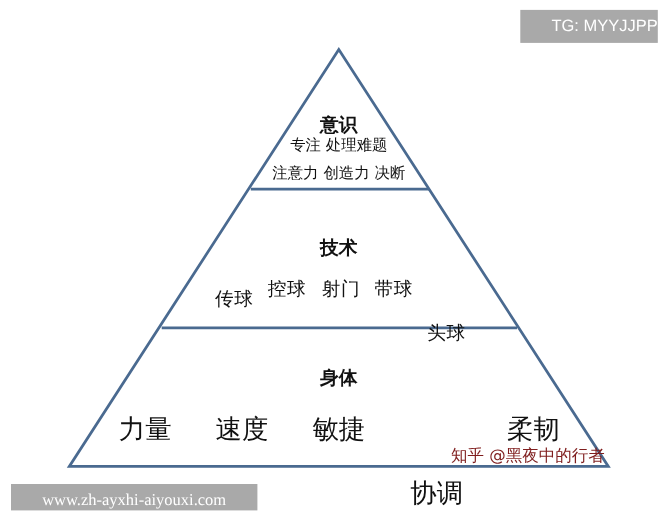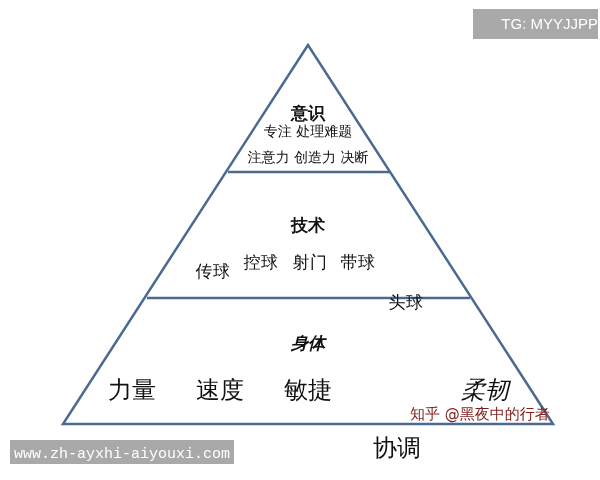--- a/index.html
+++ b/index.html
@@ -13,21 +13,21 @@
     .small { font-size: 14px; }
     .mid { font-size: 17px; letter-spacing: 0.5px; }
     .big { font-size: 24px; }
     .badge-tg {
       position: absolute; left: 473px; top: 9px; width: 125px; height: 30px;
       background: #a9a9a9; color: #fff; font-family: "Liberation Sans", sans-serif;
       font-size: 15px; line-height: 30px; text-align: right;
     }
     .badge-url {
       position: absolute; left: 10px; top: 440px; width: 224px; height: 24px;
-      background: #a9a9a9; color: #fff; font-family: Liberation Mono, monospace;
+      background: #a9a9a9; color: #fff; font-family: Liberation Serif, serif;
       font-size: 15px; line-height: 30px; text-align: center;
     }
     .zhihu {
       position: absolute; left: 410px; top: 405px; font-size: 15px; color: #7f1d1d;
       white-space: nowrap;
     }
   </style>
 </head>
 <body>
 
@@ -41,22 +41,22 @@
 <div class="t small" style="left:308px; top:123px;">专注 处理难题</div>
 <div class="t small" style="left:308px; top:149px;">注意力 创造力 决断</div>
 
 <div class="t title" style="left:308px; top:214px;">技术</div>
 <div class="t mid" style="left:213px; top:260px;font-family:Liberation Serif, serif;">传球</div>
 <div class="t mid" style="left:261px; top:251px;">控球</div>
 <div class="t mid" style="left:310px; top:251px;">射门</div>
 <div class="t mid" style="left:358px; top:251px;">带球</div>
 <div class="t mid" style="left:406px; top:251px;margin-top:40px;">头球</div>
 
-<div class="t title" style="left:308px; top:332px;font-style:italic;">身体</div>
+<div class="t title" style="left:308px; top:332px;">身体</div>
 <div class="t big" style="left:132px; top:374px;">力量</div>
 <div class="t big" style="left:220px; top:374px;">速度</div>
 <div class="t big" style="left:308px; top:374px;">敏捷</div>
 <div class="t big" style="left:397px; top:396px;margin-top:36px;">协调</div>
-<div class="t big" style="left:485px; top:374px;font-style:italic;">柔韧</div>
+<div class="t big" style="left:485px; top:374px;">柔韧</div>
 
 <div class="zhihu">知乎 @黑夜中的行者</div>
 <div class="badge-tg">TG: MYYJJPP</div>
 <div class="badge-url">www.zh-ayxhi-aiyouxi.com</div>
 
 </body></html>

